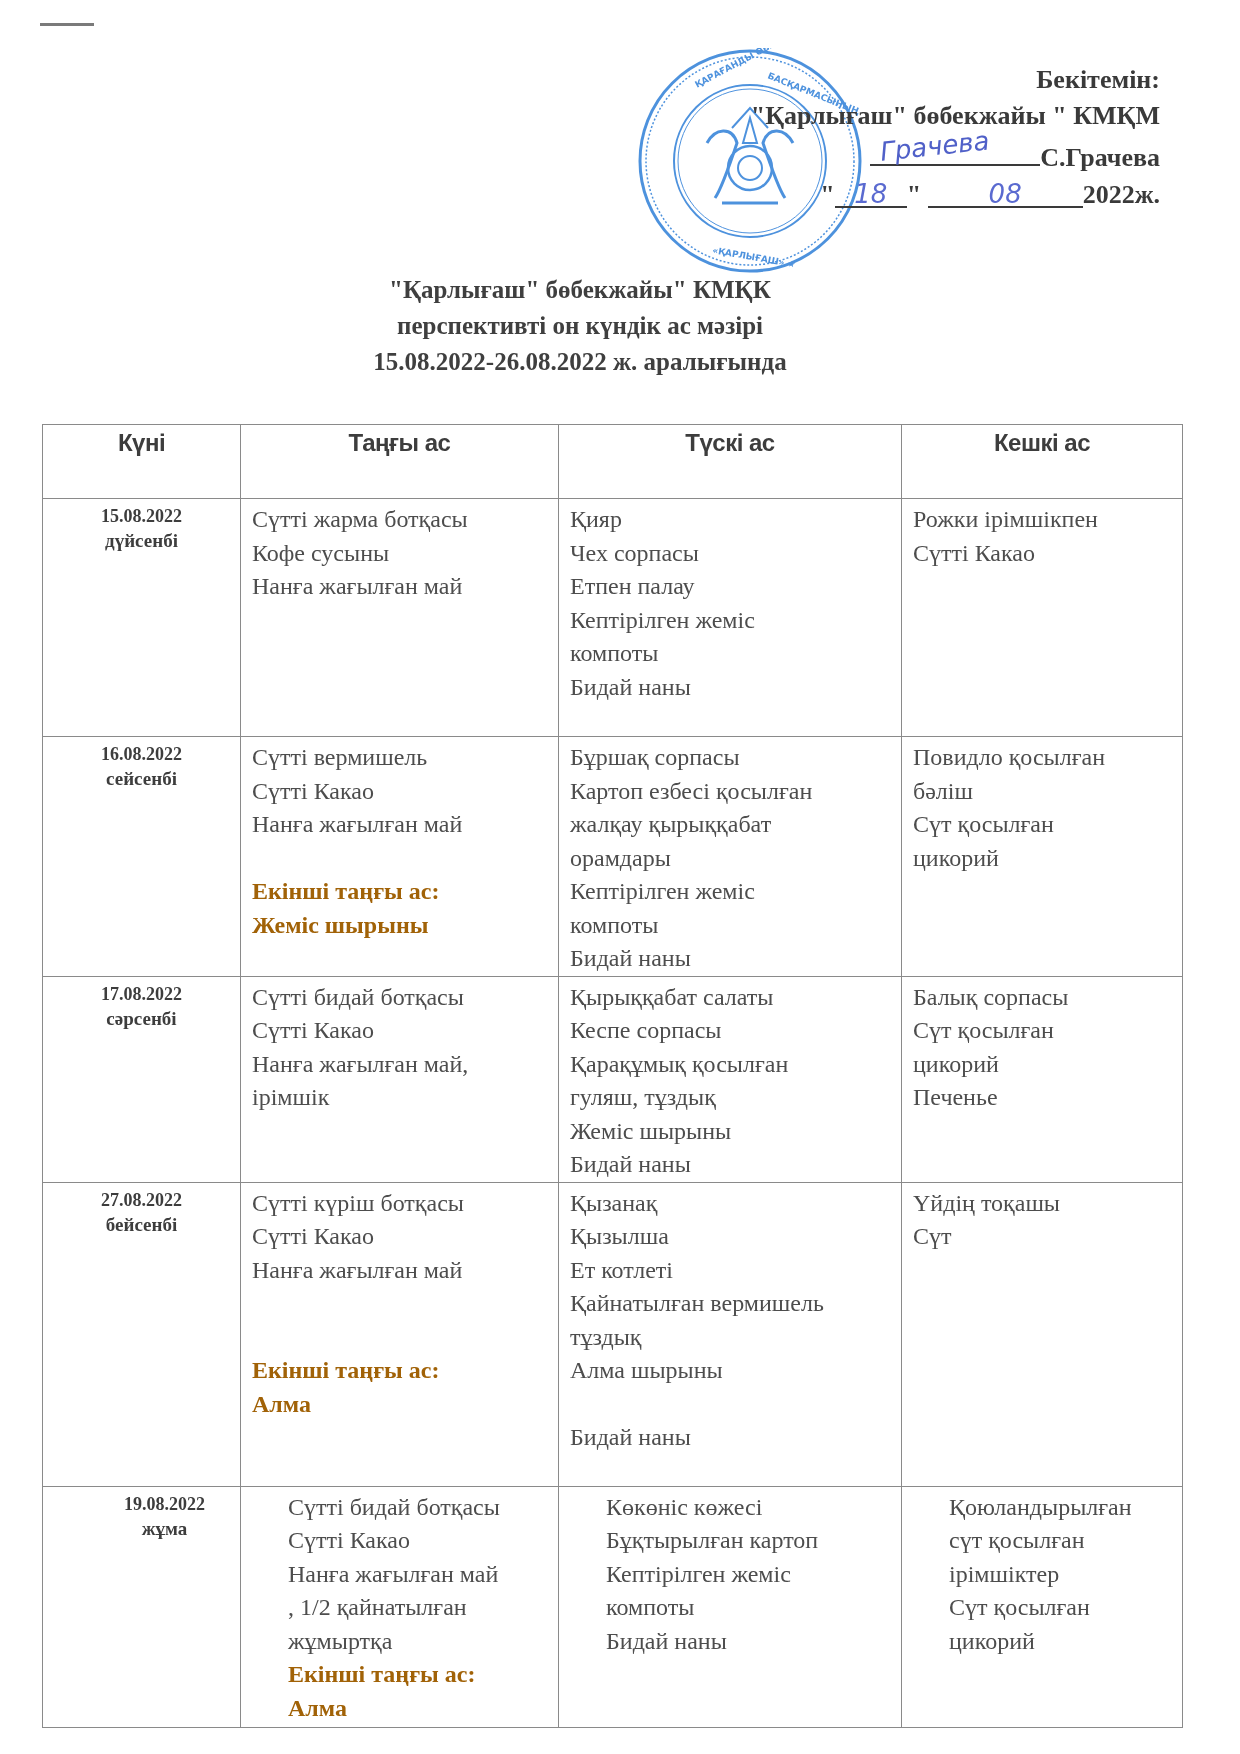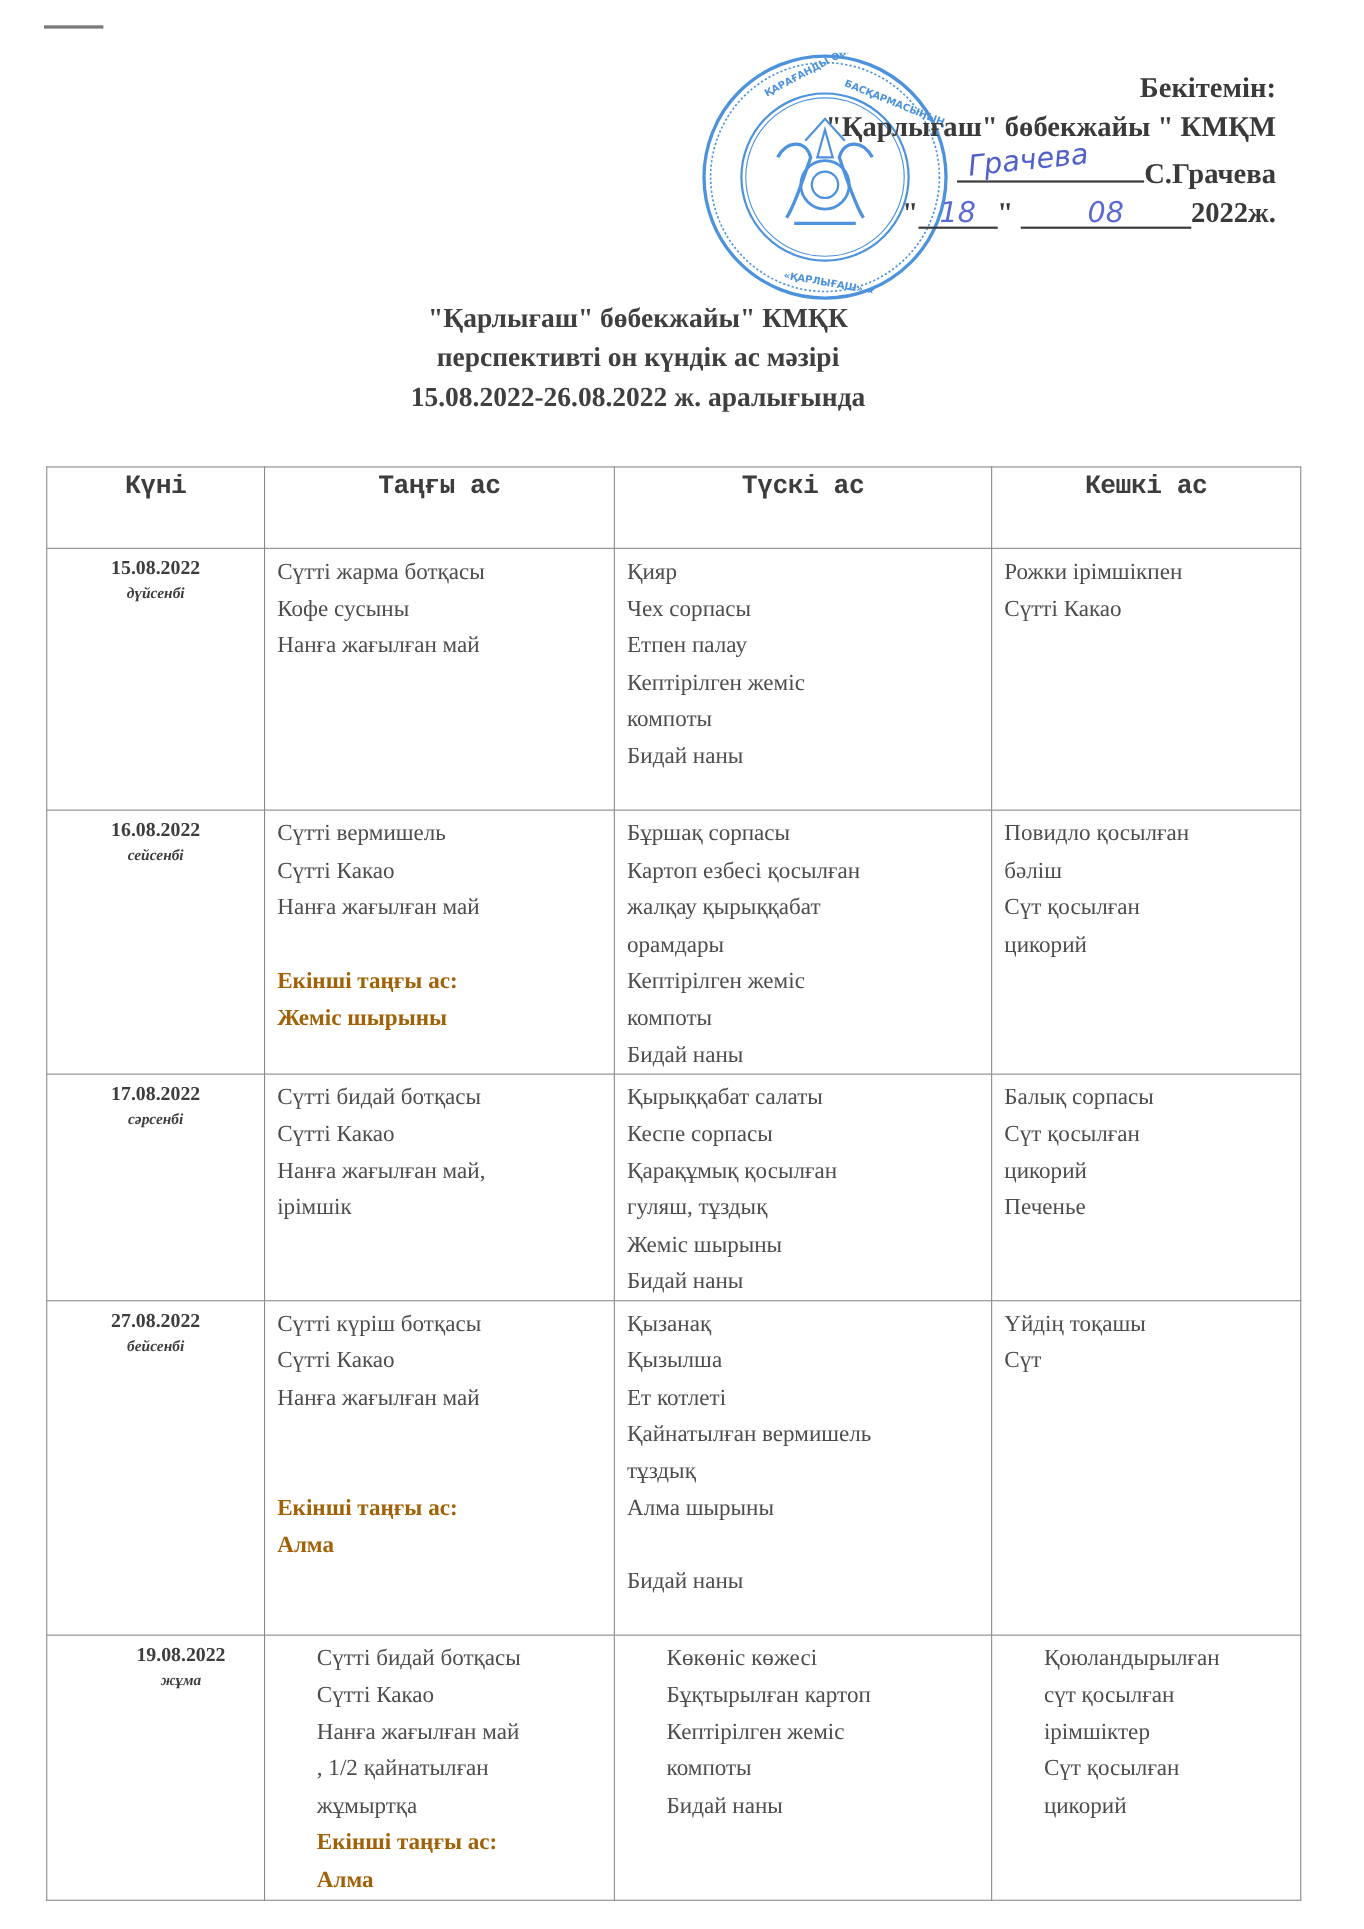--- a/index.html
+++ b/index.html
@@ -92,38 +92,38 @@
       border: 1.5px solid #8a8a8a;
       vertical-align: top;
     }
     table.menu th {
       height: 68px;
       font-weight: bold;
       font-size: 24px;
       color: #3d3d3d;
       padding-top: 4px;
       text-align: center;
-      font-family: Liberation Mono, monospace;
+      font-family: Liberation Sans, sans-serif;
       letter-spacing: -0.5px;
     }
     col.c-day { width: 198px; }
     col.c-break { width: 318px; }
     col.c-lunch { width: 343px; }
     col.c-dinner { width: 281px; }
     td.day {
       text-align: center;
       padding-top: 4px;
       font-weight: bold;
       color: #3d3d3d;
     }
     td.day .date { display: block; font-size: 18px; line-height: 26px; }
-    td.day .weekday { display: block; font-size: 14px; line-height: 24px; font-style: italic; }
+    td.day .weekday { display: block; font-size: 19px; line-height: 24px; }
     td.meal {
       padding: 4px 10px 0 11px;
-      font-size: 21px;
+      font-size: 24px;
       line-height: 33.5px;
       color: #4d4d4d;
     }
     td.meal .item { display: block; }
     td.meal .spacer { display: block; height: 33.5px; }
     td.meal .bold { font-weight: bold; color: #a16207; }
     tr.r1 td { height: 232px; }
     tr.r2 td { height: 233px; }
     tr.r3 td { height: 199px; }
     tr.r4 td { height: 298px; }

